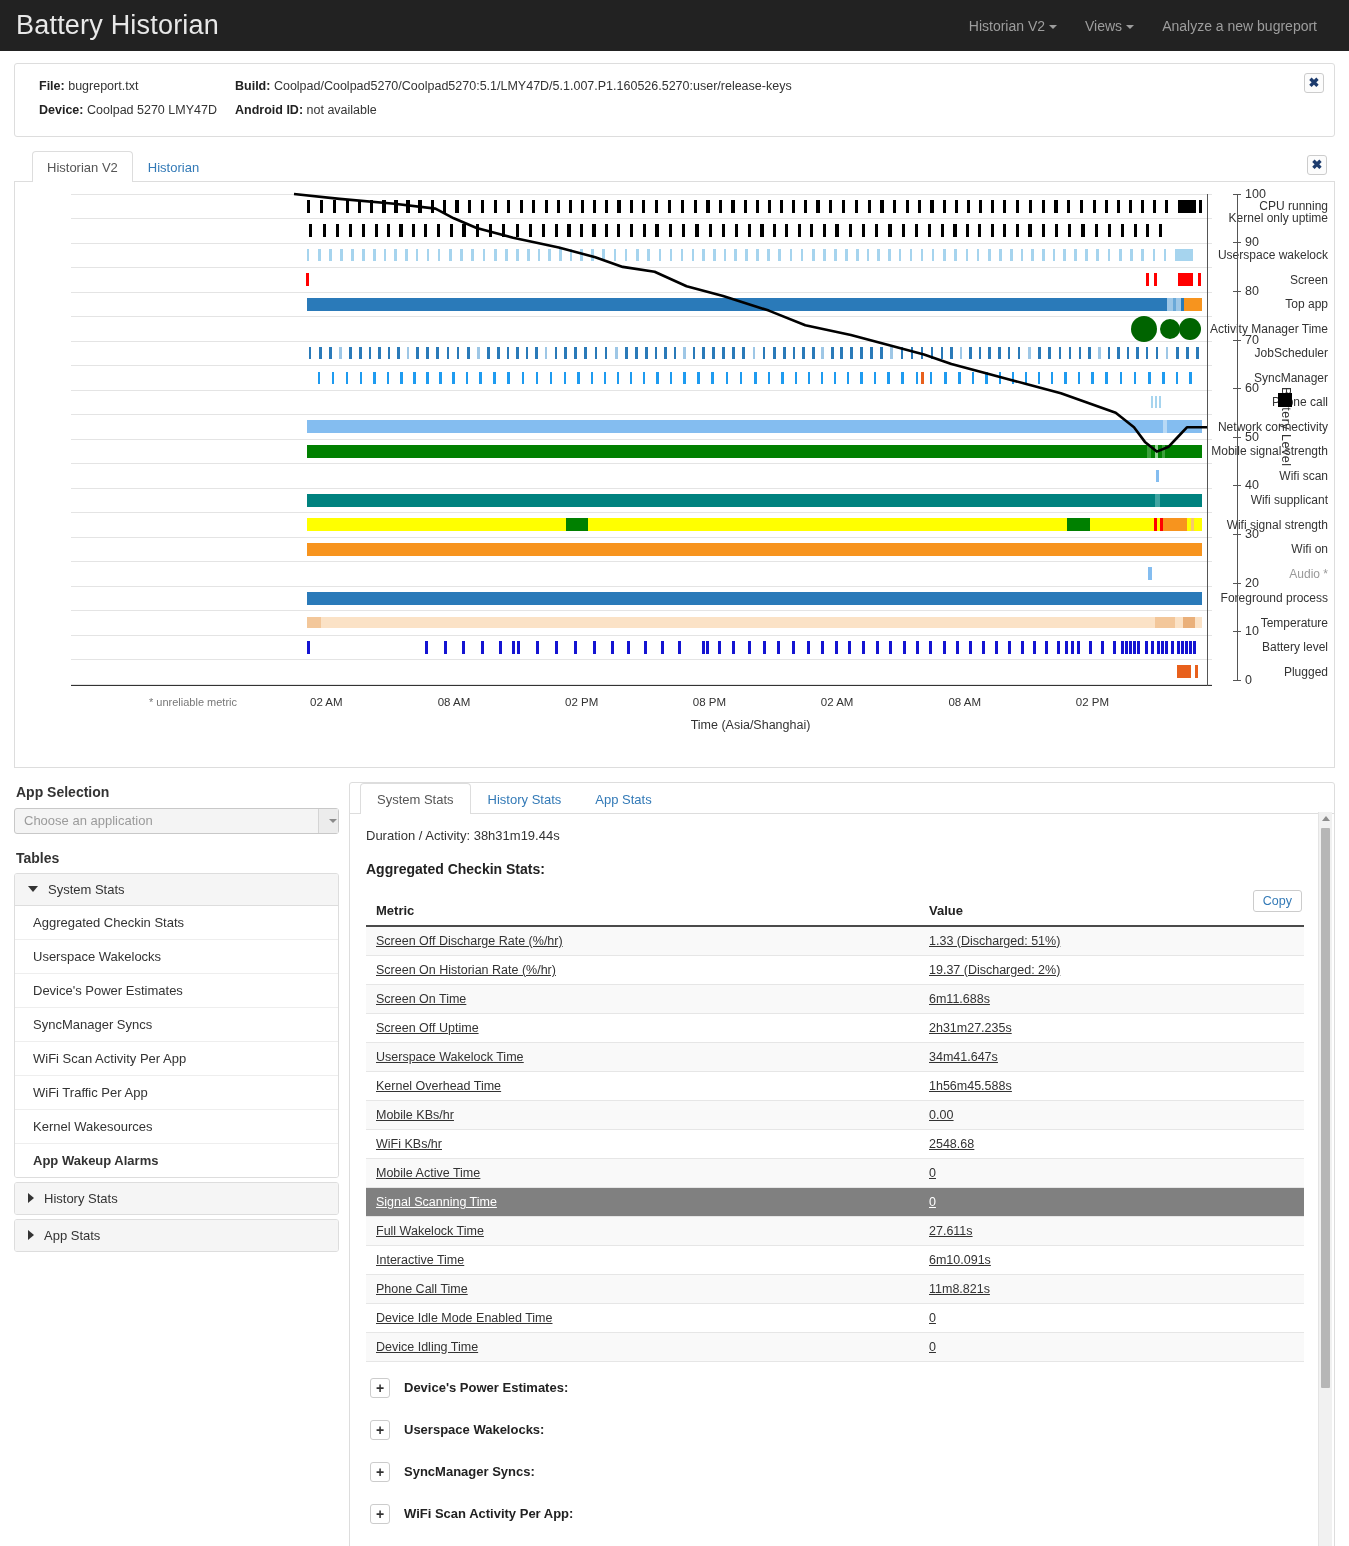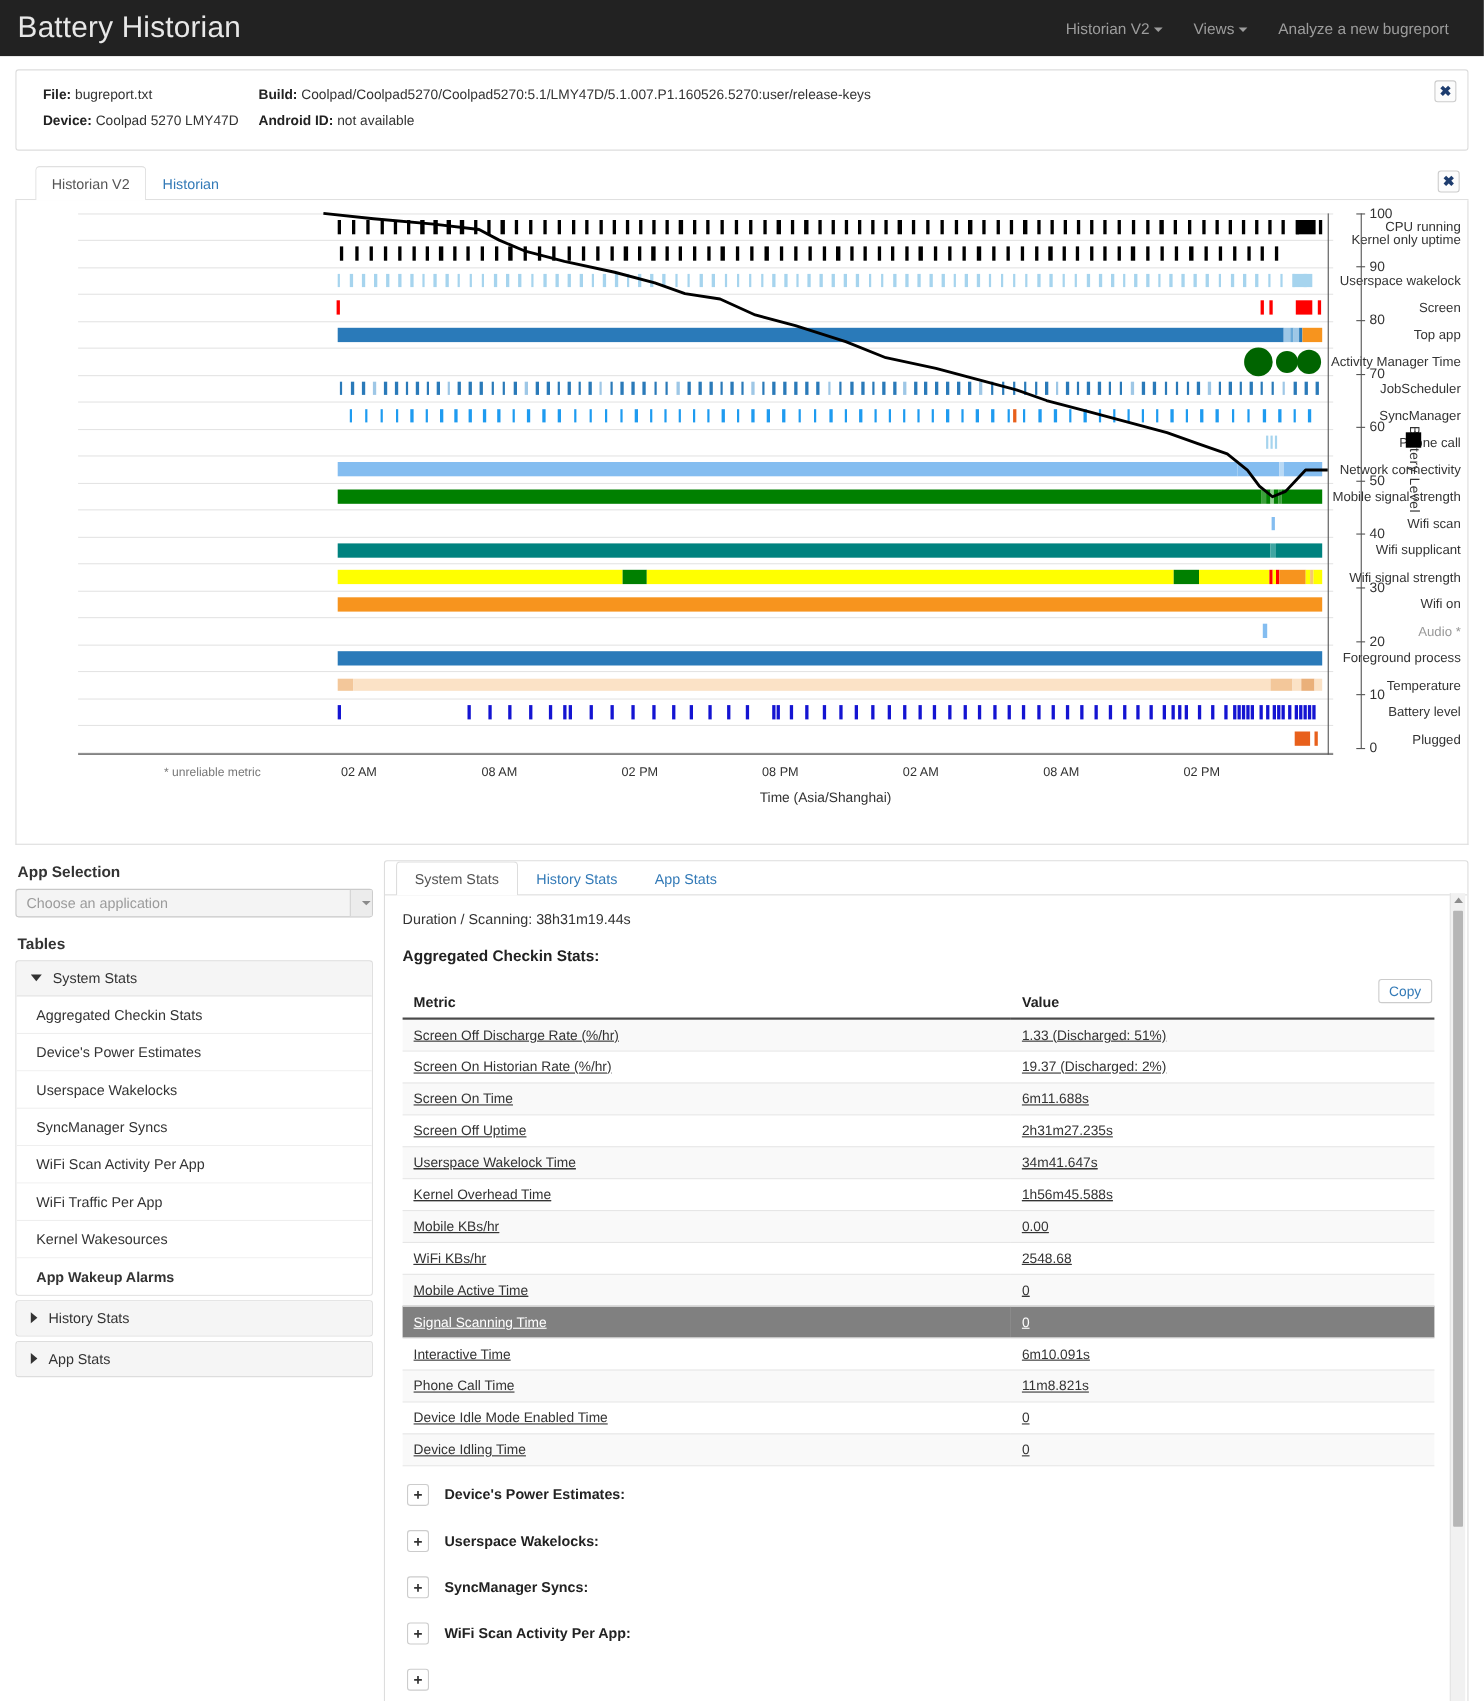--- a/index.html
+++ b/index.html
@@ -1048,22 +1048,22 @@
     </div>
 
     <div class="tables-title">Tables</div>
 
     <div class="acc-group">
       <div class="acc-head">
         <span class="tri-down"></span>
         <span>System Stats</span>
       </div>
       <div class="acc-item">Aggregated Checkin Stats</div>
+      <div class="acc-item">Userspace Wakelocks</div>
       <div class="acc-item">Device's Power Estimates</div>
-      <div class="acc-item">Userspace Wakelocks</div>
       <div class="acc-item">SyncManager Syncs</div>
       <div class="acc-item">WiFi Scan Activity Per App</div>
       <div class="acc-item">WiFi Traffic Per App</div>
       <div class="acc-item">Kernel Wakesources</div>
       <div class="acc-item">App Wakeup Alarms</div>
     </div>
 
     <div class="acc-group">
       <div class="acc-head collapsed">
         <span class="tri-right"></span>
@@ -1080,21 +1080,21 @@
   </div>
 
   <div class="rightcol">
     <div class="rtabs">
       <div class="rtab active">System Stats</div>
       <div class="rtab">History Stats</div>
       <div class="rtab">App Stats</div>
     </div>
 
     <div class="rbody">
-      <div class="duration">Duration / Scanning: 38h31m19.44s</div>
+      <div class="duration">Duration / Activity: 38h31m19.44s</div>
       <div class="agg-title">Aggregated Checkin Stats:</div>
       <button class="copy-btn">Copy</button>
 
       <table class="stats">
         <thead>
           <tr>
             <th>Metric</th>
             <th>Value</th>
           </tr>
         </thead>
@@ -1131,20 +1131,24 @@
               <td><span class="lnk">WiFi KBs/hr</span></td>
               <td><span class="lnk">2548.68</span></td>
             </tr>
             <tr class="alt">
               <td><span class="lnk">Mobile Active Time</span></td>
               <td><span class="lnk">0</span></td>
             </tr>
             <tr class="sel">
               <td>Signal Scanning Time</td>
               <td>0</td>
+            </tr>
+            <tr class="alt">
+              <td>Full Wakelock Time</td>
+              <td>27.611s</td>
             </tr>
             <tr>
               <td>Interactive Time</td>
               <td>6m10.091s</td>
             </tr>
             <tr class="alt">
               <td>Phone Call Time</td>
               <td>11m8.821s</td>
             </tr>
             <tr>

